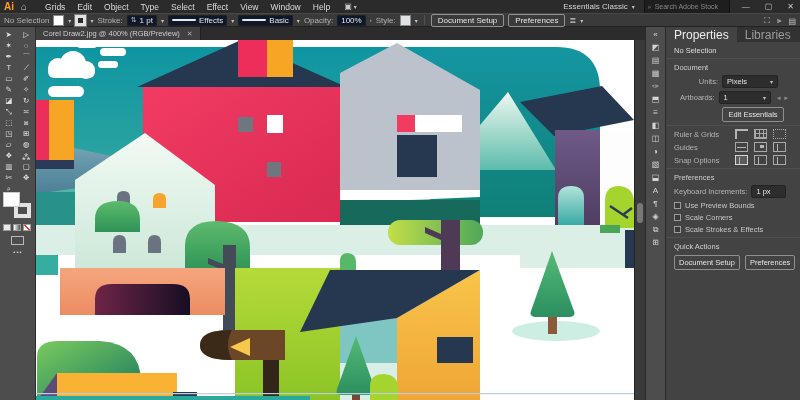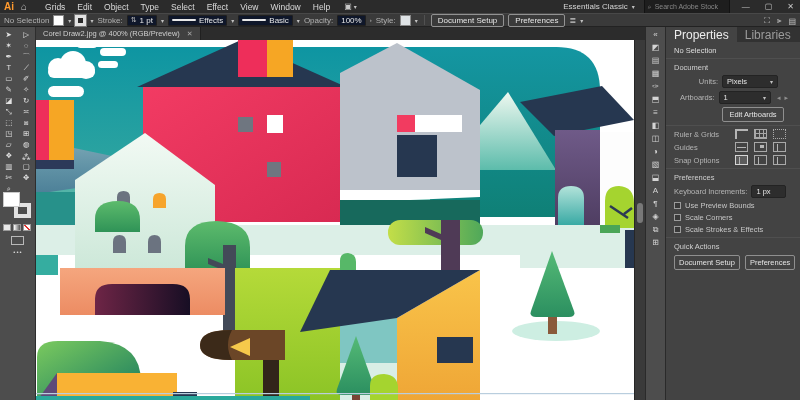--- a/index.html
+++ b/index.html
@@ -462,21 +462,21 @@
     <div class="prow">
       <span class="plab r">Artboards:</span>
       <span class="pdrop">
         <span>1</span>
         <span class="chev">▾</span>
       </span>
       <span class="pnav"><span>◂</span><span>▸</span></span>
     </div>
     <div class="prow">
       <span class="pspace"></span>
-      <span class="pbtn" style="width:62px">Edit Artboards</span>
+      <span class="pbtn" style="width:62px">Edit Essentials</span>
     </div>
     <div class="pdiv"></div>
     <div class="prow">
       <span class="plab">Ruler &amp; Grids</span>
       <span class="igroup">
         <span class="pi corner"></span>
         <span class="pi grid"></span>
         <span class="pi dots"></span>
       </span>
     </div>

